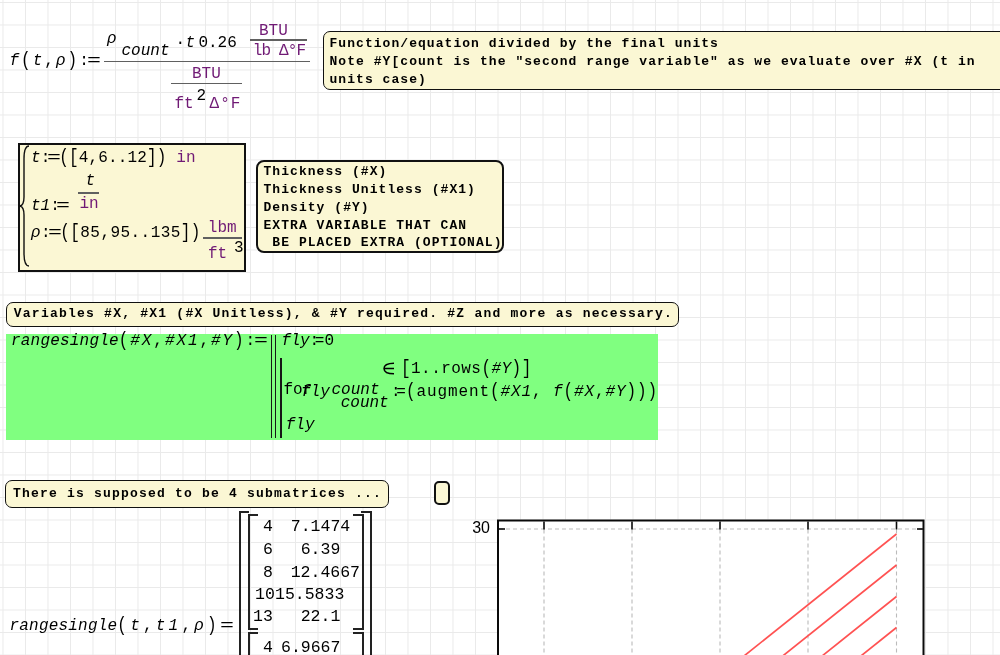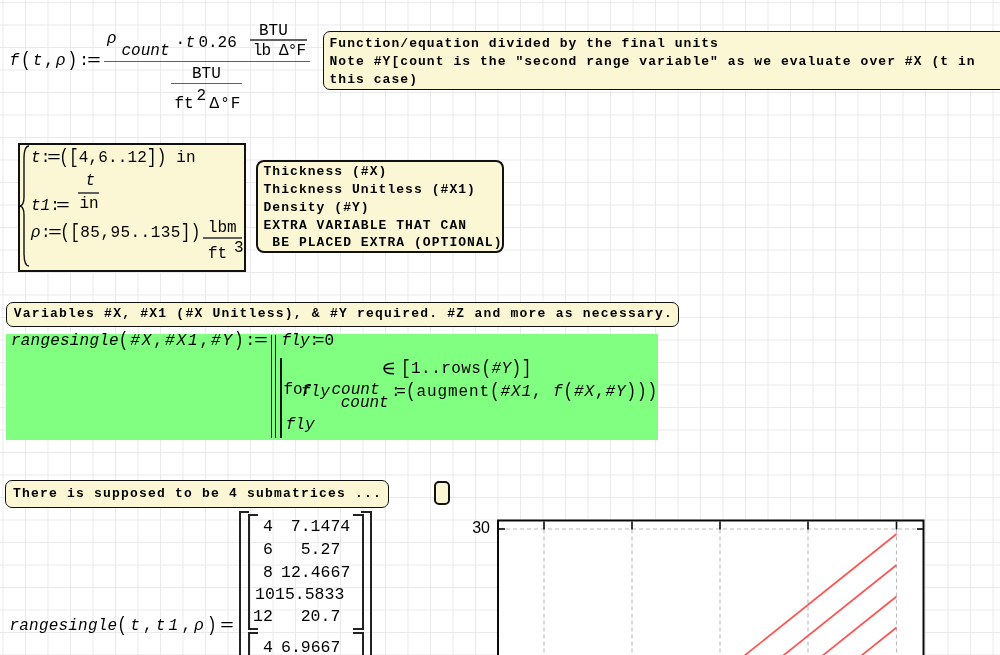--- a/index.html
+++ b/index.html
@@ -1,19 +1,19 @@
 <!DOCTYPE html>
 <html><head><meta charset="utf-8"><style>
 html,body{margin:0;padding:0}
 body{width:1000px;height:655px;overflow:hidden;position:relative;background:#fff;
 background-image:linear-gradient(to right,#eaeaea 1px,transparent 1px),linear-gradient(to bottom,#eaeaea 1px,transparent 1px);
 background-size:22.5px 22.5px;background-position:2.5px 2px;}
 .m{position:absolute;font-family:"Liberation Mono",monospace;font-size:16px;line-height:1;white-space:pre;color:#000}
 .it{font-style:italic}
-.u{color:#000000}
+.u{color:#701a75}
 .t{position:absolute;font-family:Liberation Mono, monospace;font-size:13px;font-weight:bold;letter-spacing:1.05px;line-height:1;white-space:pre;color:#000}
 .box{position:absolute;background:#fbf7d4;border:1.5px solid #111;border-radius:7px;box-sizing:border-box}
 .bar{position:absolute;background:#606060;height:1.8px}
 .vb{position:absolute;background:#161616;width:1.6px}
 .as{letter-spacing:-4.2px;margin-right:4.2px}
 .co{margin-right:-3.4px}
 .we{display:inline-block;transform:scaleX(1.45);transform-origin:0 50%;margin-right:2.4px}
 .p{display:inline-block;transform:scaleY(1.25);transform-origin:50% 58%}
 .mx{font-size:16.5px}
 </style></head><body>
@@ -30,21 +30,21 @@
 <div class="m u" style="left:252.8px;top:42.8px;letter-spacing:-0.85px">lb Δ°F</div>
 <div class="m u" style="left:192px;top:66.3px">BTU</div>
 <div class="bar" style="left:171px;top:82.6px;width:71px"></div>
 <div class="m u" style="left:174.5px;top:95.8px">ft</div>
 <div class="m" style="left:196.5px;top:88px">2</div>
 <div class="m u" style="left:209.6px;top:95.8px;letter-spacing:1px">Δ°F</div>
 
 <div class="box" style="left:322.5px;top:30.5px;width:690px;height:59.5px"></div>
 <div class="t" style="left:329.5px;top:37.4px">Function/equation divided by the final units</div>
 <div class="t" style="left:329.5px;top:55px">Note #Y[count is the "second range variable" as we evaluate over #X (t in</div>
-<div class="t" style="left:329.5px;top:72.7px">this case)</div>
+<div class="t" style="left:329.5px;top:72.7px">units case)</div>
 
 <div class="box" style="left:17.5px;top:142.5px;width:228.5px;height:129.5px;border-radius:0;border-width:2px"></div>
 <svg style="position:absolute;left:19px;top:145px" width="12" height="122" viewBox="0 0 12 122">
 <path d="M10,1 Q5,1 5,14 L5,52 Q5,60 1,61 Q5,62 5,70 L5,108 Q5,121 10,121" fill="none" stroke="#111" stroke-width="1.4"></path>
   </svg>
 <div class="m" style="left:31px;top:149.6px;letter-spacing:0.15px"><span class="it">t</span><span class="co">:</span><span class="we">=</span><span class="p">([</span>4,6..12<span class="p">])</span> <span class="u">in</span></div>
 <div class="m" style="left:31px;top:198px"><span class="it">t1</span><span class="co">:</span><span class="we">=</span></div>
 <div class="m it" style="left:85.5px;top:172.8px">t</div>
 <div class="bar" style="left:78px;top:192.2px;width:21px"></div>
 <div class="m u" style="left:79.4px;top:196.1px">in</div>
@@ -89,26 +89,26 @@
 <div style="position:absolute;left:238.7px;top:511.4px;width:8.5px;height:144px;border-left:2px solid #222;border-top:2px solid #222"></div>
 <div style="position:absolute;left:361.2px;top:511.4px;width:8.5px;height:144px;border-right:2px solid #222;border-top:2px solid #222"></div>
 <div style="position:absolute;left:248px;top:514.3px;width:8.3px;height:112px;border-left:2px solid #222;border-top:2px solid #222;border-bottom:2px solid #222"></div>
 <div style="position:absolute;left:353.3px;top:514.3px;width:8.3px;height:112px;border-right:2px solid #222;border-top:2px solid #222;border-bottom:2px solid #222"></div>
 <div style="position:absolute;left:248px;top:632px;width:8.3px;height:25px;border-left:2px solid #222;border-top:2px solid #222"></div>
 <div style="position:absolute;left:353.3px;top:632px;width:8.3px;height:25px;border-right:2px solid #222;border-top:2px solid #222"></div>
 <div class="m mx" style="left:253px;top:518.9px;width:19.8px;text-align:right">4</div>
 <div class="m mx" style="left:253px;top:541.7px;width:19.8px;text-align:right">6</div>
 <div class="m mx" style="left:253px;top:564.5px;width:19.8px;text-align:right">8</div>
 <div class="m mx" style="left:255px;top:586.9px;width:19.8px;text-align:right">10</div>
-<div class="m mx" style="left:253px;top:609.1px;width:19.8px;text-align:right">12</div>
+<div class="m mx" style="left:253px;top:609.1px;width:19.8px;text-align:right">13</div>
 <div class="m mx" style="left:281px;top:518.9px;width:79px;text-align:center">7.1474</div>
-<div class="m mx" style="left:281px;top:541.7px;width:79px;text-align:center">5.27</div>
-<div class="m mx" style="left:281px;top:564.5px;width:79px;text-align:left">12.4667</div>
+<div class="m mx" style="left:281px;top:541.7px;width:79px;text-align:center">6.39</div>
+<div class="m mx" style="left:281px;top:564.5px;width:79px;text-align:right">12.4667</div>
 <div class="m mx" style="left:275px;top:586.9px;width:79px;">15.5833</div>
-<div class="m mx" style="left:281px;top:609.1px;width:79px;text-align:center">20.7</div>
+<div class="m mx" style="left:281px;top:609.1px;width:79px;text-align:center">22.1</div>
 <div class="m mx" style="left:253px;top:639.7px;width:19.8px;text-align:right">4</div>
 <div class="m mx" style="left:281px;top:639.7px;width:79px;text-align:left">6.9667</div>
 
 <svg style="position:absolute;left:440px;top:500px" width="560" height="155" viewBox="0 0 560 155">
 <rect x="58" y="20.5" width="425.5" height="300" fill="#fff" stroke="#0a0a0a" stroke-width="2"></rect>
 <text x="50" y="33" text-anchor="end" font-family="Liberation Sans, sans-serif" font-size="16" fill="#000">30</text>
 <g stroke="#bbb" stroke-width="1.1" stroke-dasharray="4 3">
 <line x1="59" y1="29" x2="483" y2="29"></line>
 <line x1="104" y1="29.5" x2="104" y2="155"></line>
 <line x1="192" y1="29.5" x2="192" y2="155"></line>

